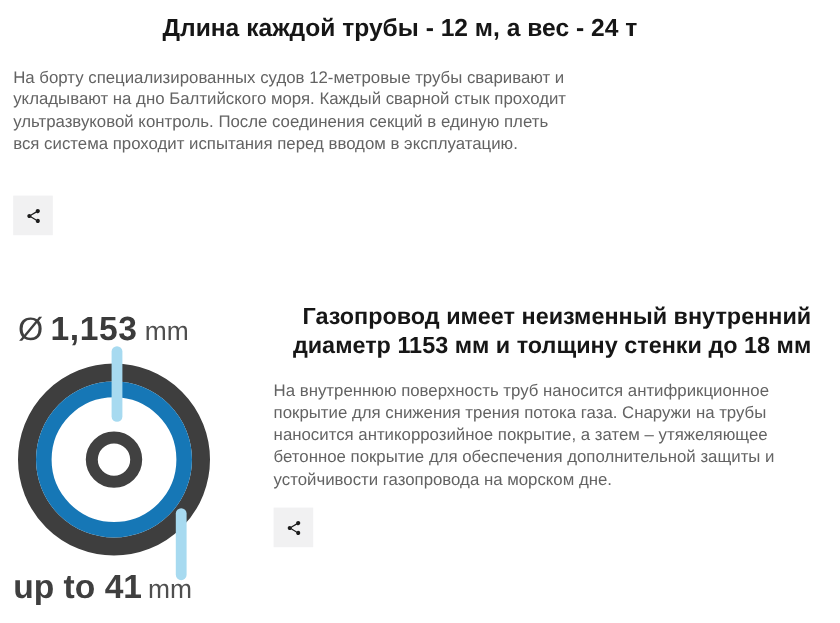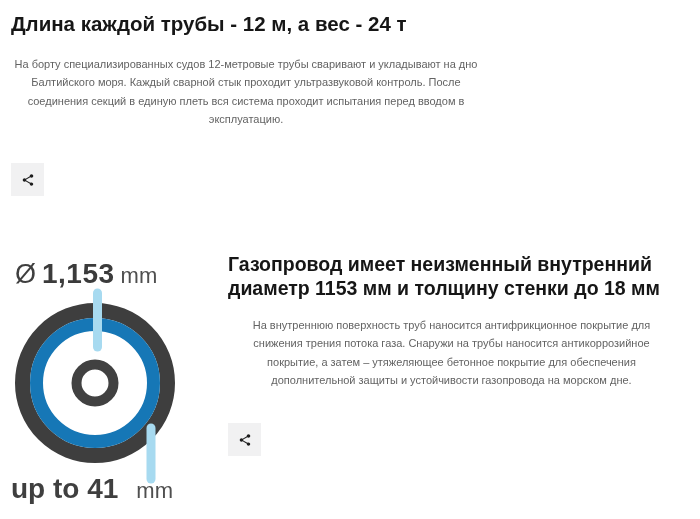--- a/index.html
+++ b/index.html
@@ -4,26 +4,26 @@
 <style>
   html,body{margin:0;padding:0;background:#ffffff;}
   .canvas{
     position:relative;width:700px;height:519px;background:#ffffff;overflow:hidden;
     font-family:"Liberation Sans",sans-serif;
   }
   .abs{position:absolute;}
 
   
   .section-title{
-    font-weight:700;color:#161616;letter-spacing:0;
+    font-weight:700;color:#161616;letter-spacing:0;text-align:right;
   }
   .title-top{left:11px;top:12px;font-size:20.5px;line-height:24px;width:520px;}
   .title-bottom{left:228px;top:252px;font-size:19.5px;line-height:24px;width:448px;}
   .section-body{
-    color:#636363;font-size:11px;line-height:18.4px;text-align:center;
+    color:#636363;font-size:14px;line-height:18.4px;
   }
   .body-top{left:11px;top:55px;width:470px;}
   .body-bottom{left:228px;top:316px;width:447px;}
 
   
   .share-btn{
     width:33px;height:33px;background:#f1f1f2;border:none;
     display:flex;align-items:center;justify-content:center;cursor:pointer;padding:0;
   }
   .share-top{left:11px;top:163px;}
@@ -40,21 +40,21 @@
   .ring-diagram{left:10px;top:258px;width:195px;height:252px;}
   .ring-svg{position:absolute;left:0;top:0;width:195px;height:252px;}
   .dia-label{
     position:absolute;left:5px;top:0;display:flex;align-items:baseline;gap:6px;
     white-space:nowrap;
   }
   .dia-symbol{font-size:27px;font-weight:400;color:#3f3f3f;}
   .dia-value{font-size:28px;font-weight:700;color:#3b3b3b;letter-spacing:0.5px;text-align:center;}
   .dia-unit{font-size:22px;font-weight:400;color:#4f4f4f;}
   .wall-label{
-    position:absolute;left:1px;top:215px;display:flex;align-items:baseline;gap:18px;
+    position:absolute;left:1px;top:215px;display:flex;align-items:baseline;gap:5px;
     white-space:nowrap;
   }
   .wall-value{font-size:28px;font-weight:700;color:#3f3f3f;}
   .wall-unit{font-size:22px;font-weight:400;color:#4f4f4f;}
 </style>
 </head>
 <body>
 
 <div class="canvas">
 

